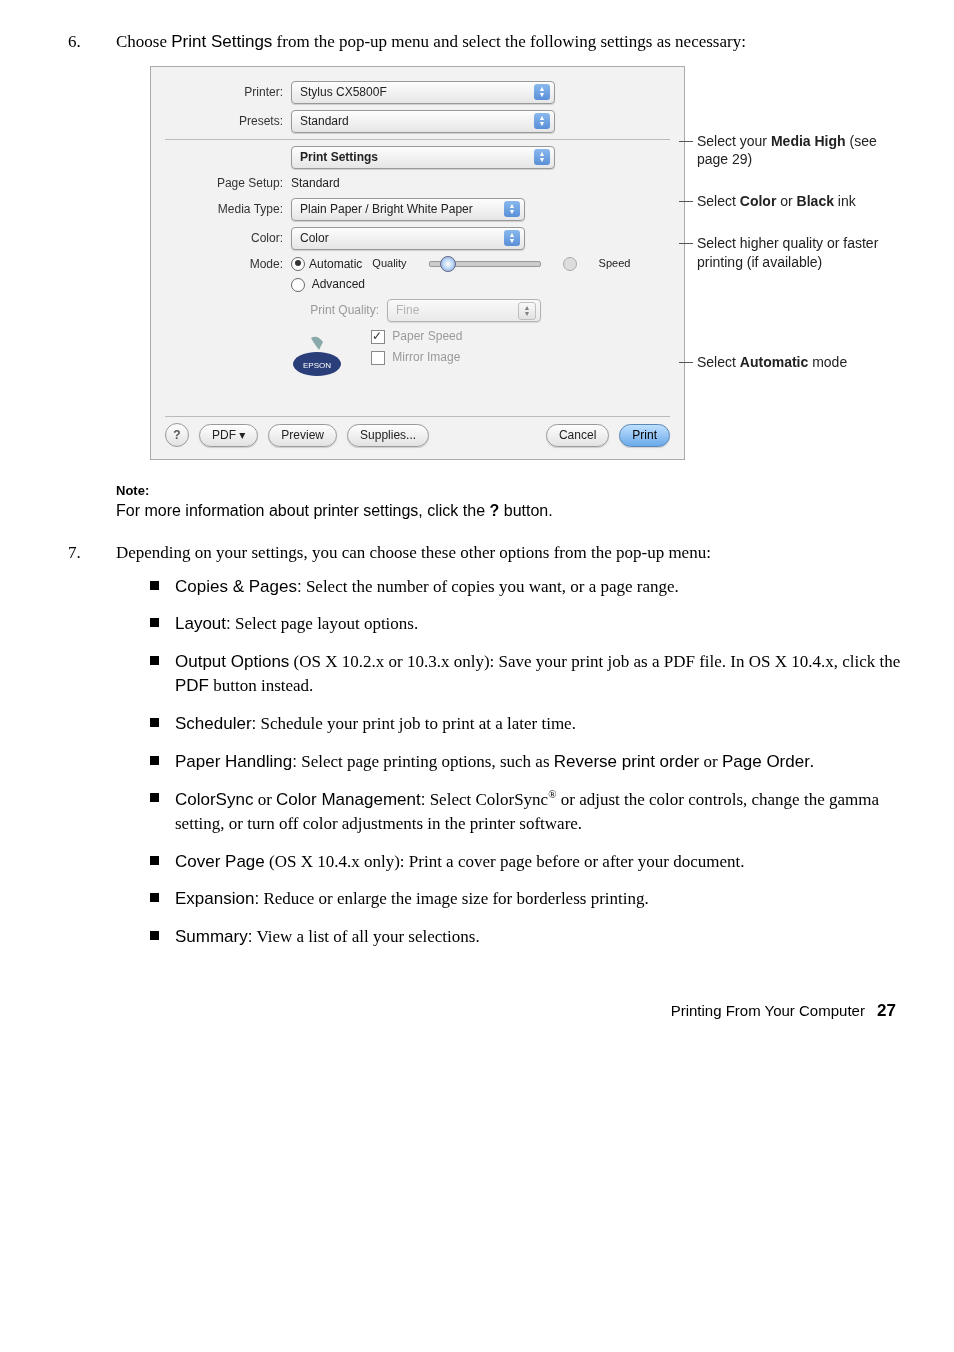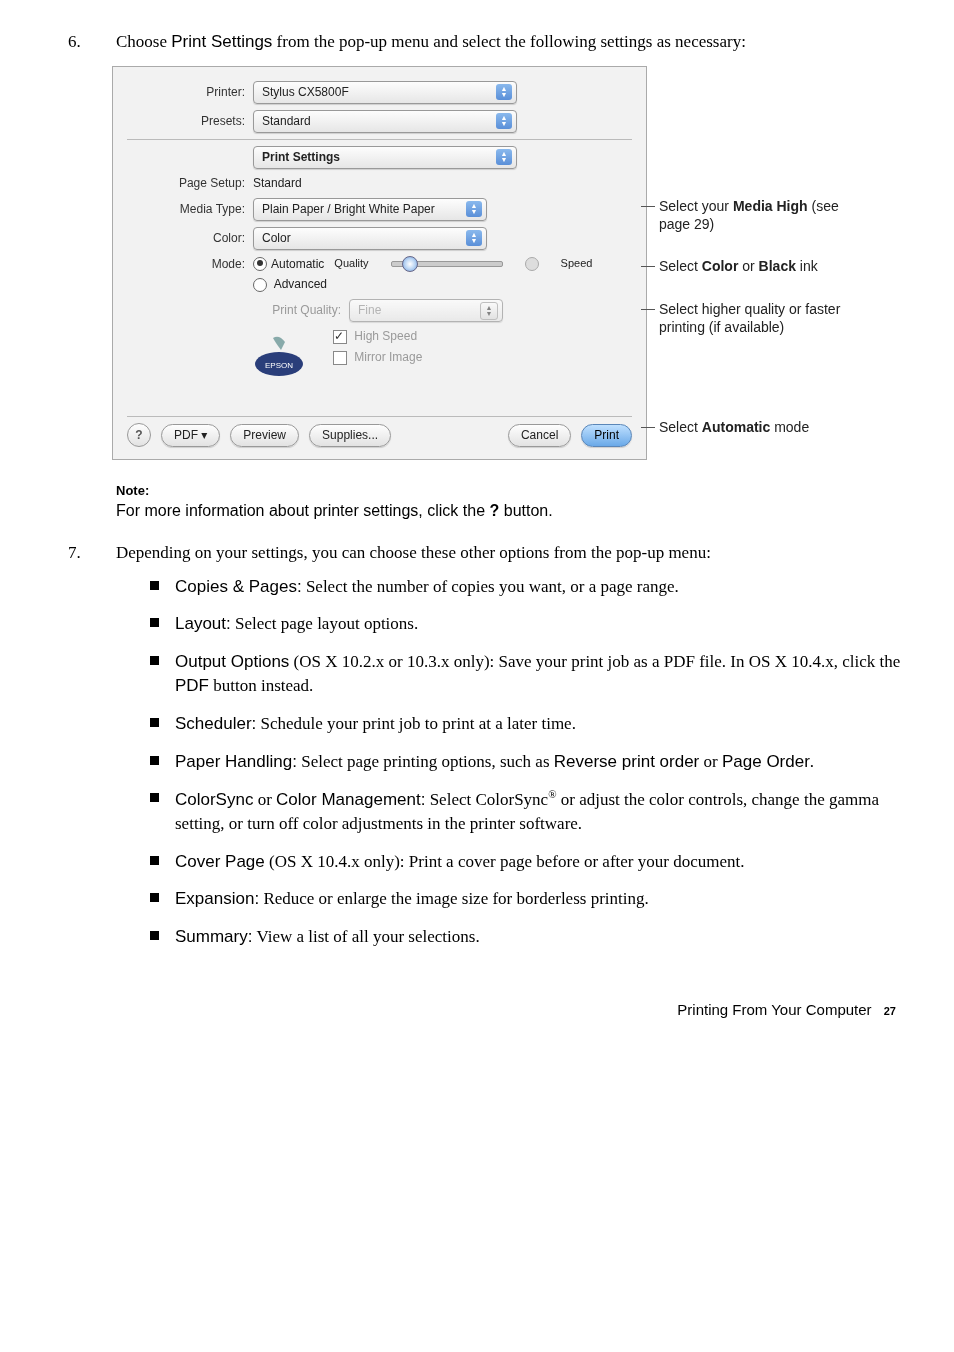--- a/index.html
+++ b/index.html
@@ -24,22 +24,22 @@
   }
   .step-body {
     flex: 1;
   }
   .sans {
     font-family: Arial, Helvetica, sans-serif;
   }
   
   .dialog-row {
     display: flex;
-    align-items: flex-end;
-    margin: 10px 0 22px 26px;
+    align-items: flex-start;
+    margin: 10px 0 22px 64px;
     padding-left: 36px;
   }
   .dialog-box {
     width: 505px;
     border: 1px solid #aaa;
     background: #f2f2f2;
     padding: 8px 14px 12px 14px;
     font-family: "Lucida Grande", Arial, sans-serif;
     font-size: 12px;
     color: #222;
@@ -197,21 +197,21 @@
   }
   ul.sq li .li-body { flex: 1; }
   .sup { font-size: 11px; vertical-align: super; }
   .footer {
     text-align: right;
     font-family: Arial, Helvetica, sans-serif;
     font-size: 15px;
     margin-top: 36px;
     padding-right: 8px;
   }
-  .footer .pnum { font-weight: bold; font-size: 11px; margin-left: 8px; }
+  .footer .pnum { font-weight: bold; font-size: 17px; margin-left: 8px; }
   .q-bold { font-family: Arial, Helvetica, sans-serif; font-weight: bold; }
 </style>
 </head>
 <body>
 
 <div class="step">
   <div class="step-num">6.</div>
   <div class="step-body">
     <span>Choose </span><span class="sans">Print Settings</span><span> from the pop-up menu and select the following settings as necessary:</span>
   </div>
@@ -297,21 +297,21 @@
           <div class="epson-logo">
             <svg viewBox="0 0 52 44">
                 <ellipse cx="26" cy="30" rx="24" ry="12" fill="#2a3e7a"></ellipse>
                 <text x="26" y="34" text-anchor="middle" fill="#fff" font-size="8" font-family="Arial">EPSON</text>
                 <path d="M20 4 Q26 0 32 8 L28 16 Q22 8 20 4 Z" fill="#8aa"></path>
               </svg>
           </div>
           <div style="margin-left:28px;">
             <div class="disabled">
               <span class="checkbox checked"></span>
-              <span>High Speed</span>
+              <span>Paper Speed</span>
             </div>
             <div class="disabled" style="margin-top:4px;">
               <span class="checkbox"></span>
               <span>Mirror Image</span>
             </div>
           </div>
         </div>
       </div>
     </div>
 

